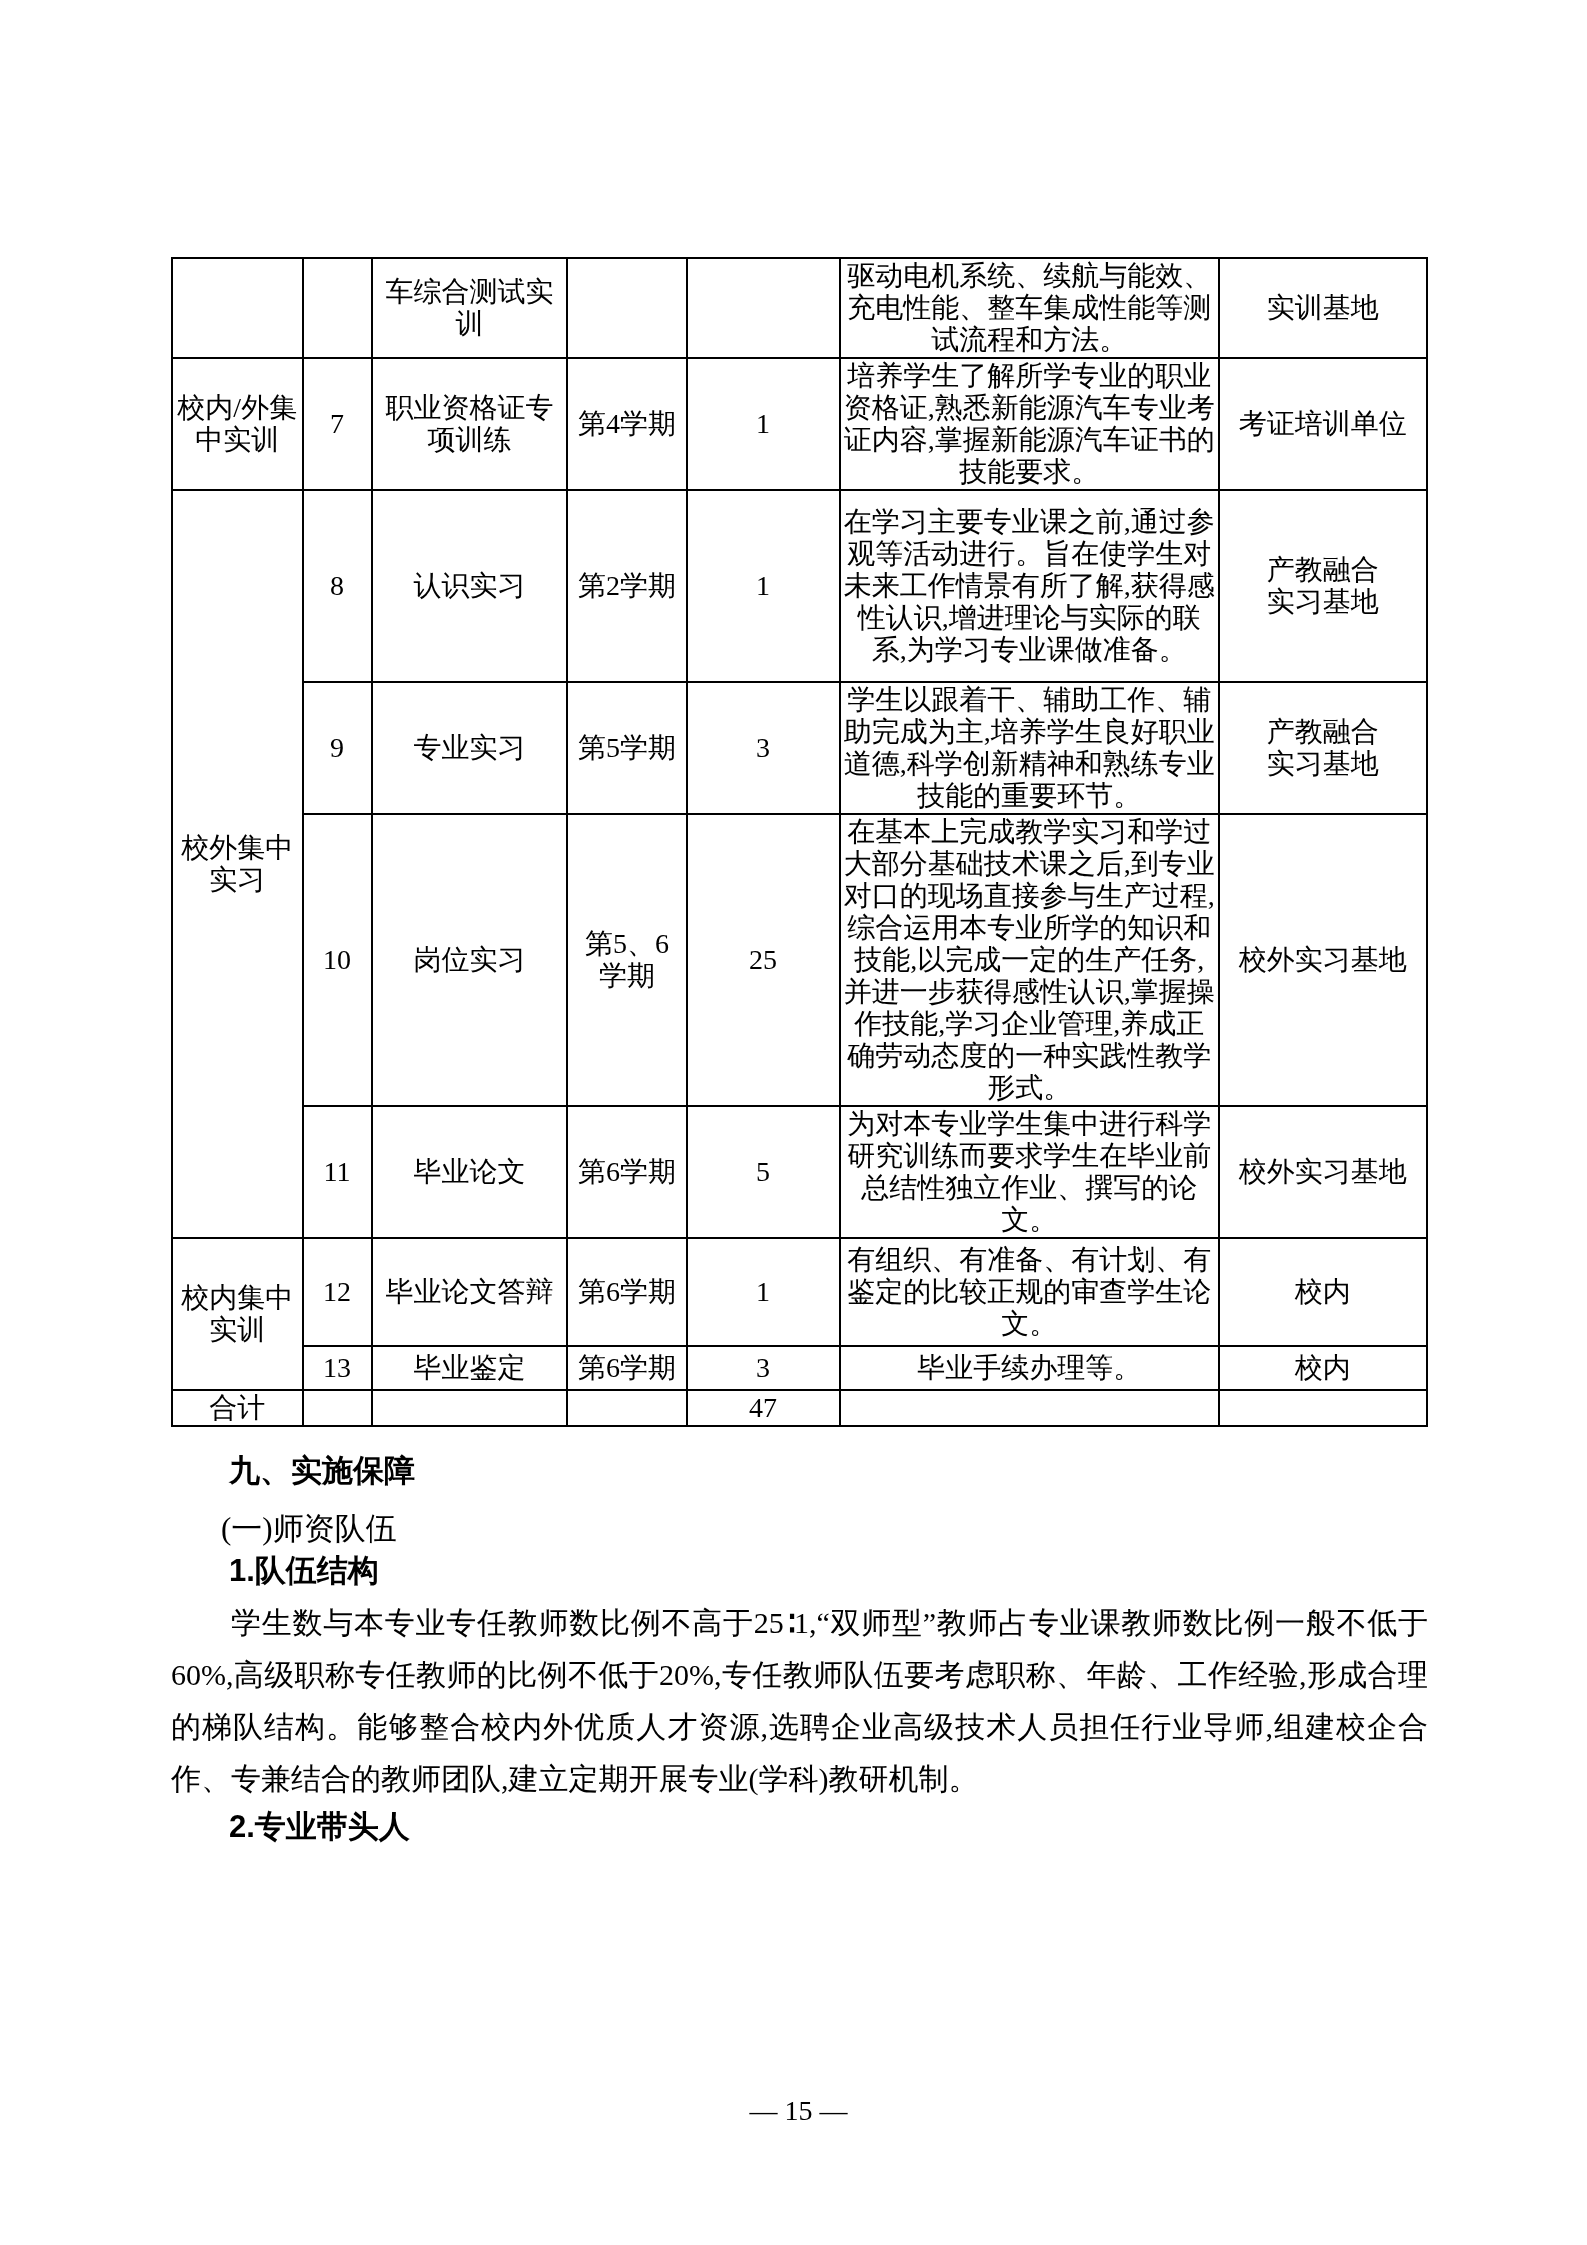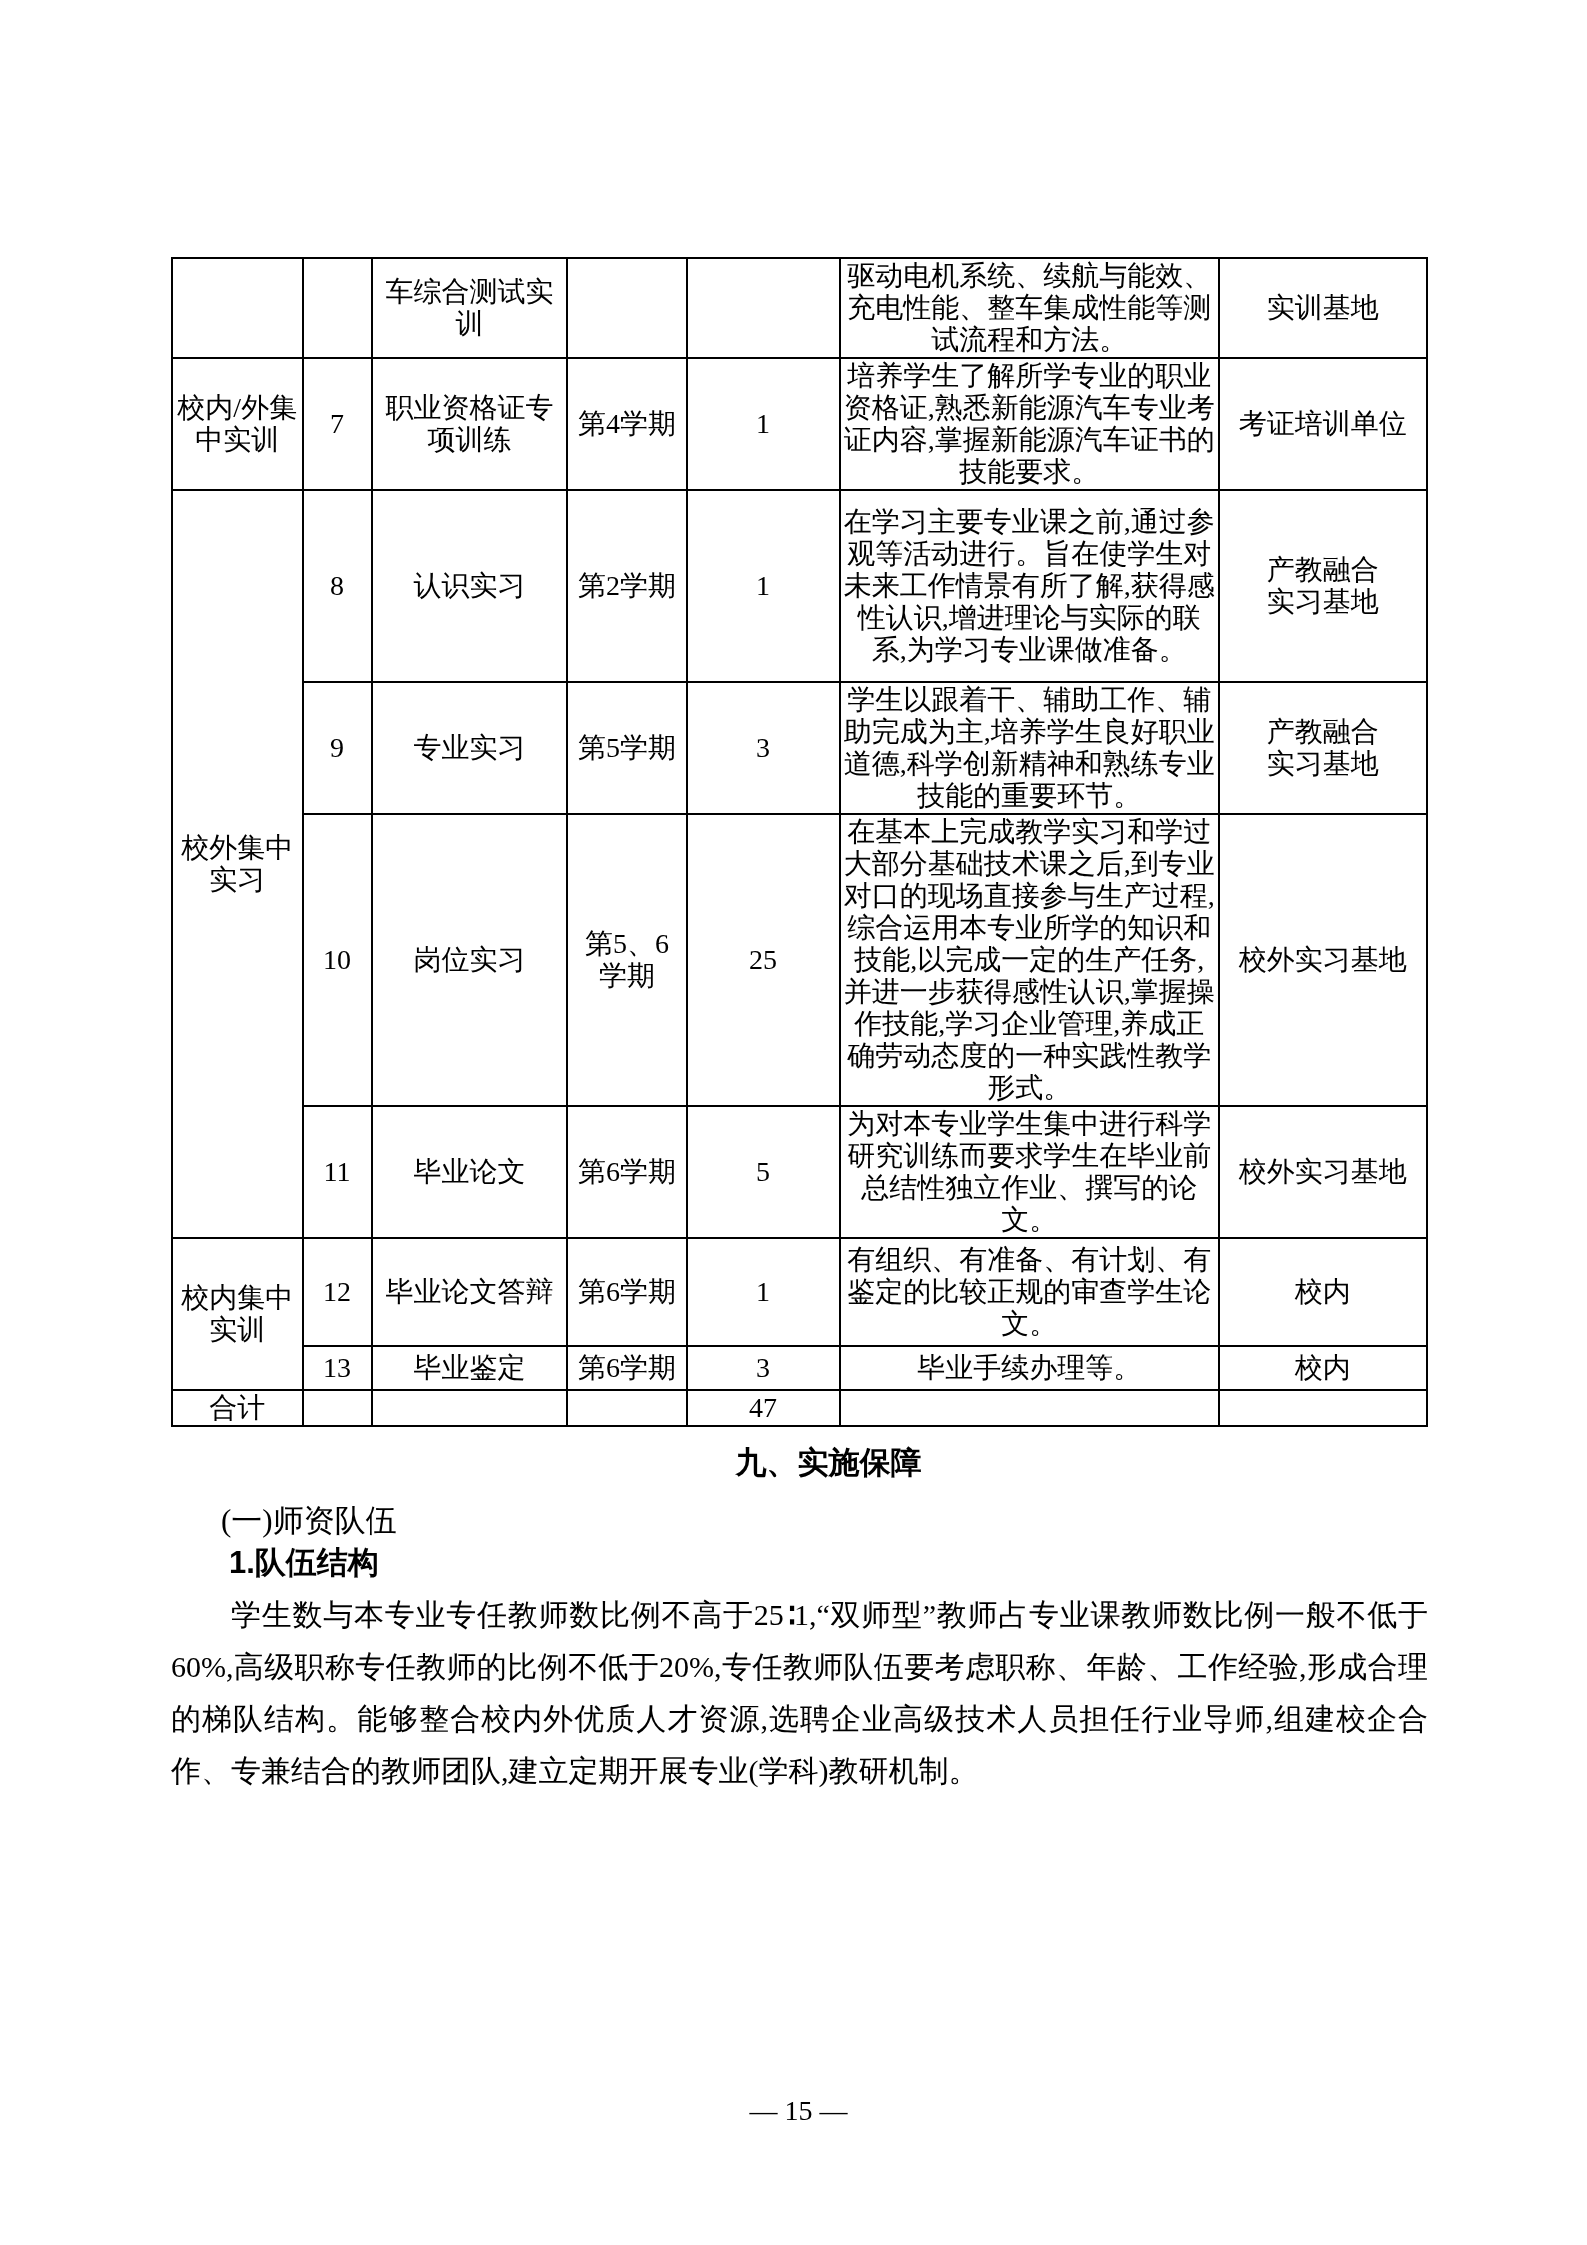--- a/index.html
+++ b/index.html
@@ -44,23 +44,22 @@
   tr.r9  { height:128px; }
   tr.r10 { height:292px; }
   tr.r11 { height:132px; }
   tr.r12 { height:108px; }
   tr.r13 { height:44px; }
   tr.rt  { height:28px; }
   .h-main {
     font-family:"Liberation Sans","DejaVu Sans",sans-serif;
     font-weight:700;
     font-size:31px; line-height:40px;
-    margin-top:16px;
+    margin-top:24px;
     padding-left:58px;
-    text-align:center;
   }
   .h-sub {
     font-weight:400;
     font-size:31px; line-height:40px;
     margin-top:18px;
     padding-left:50px;
   }
   .h-minor {
     font-family:"Liberation Sans","DejaVu Sans",sans-serif;
     font-weight:700;
@@ -188,16 +187,17 @@
         <td></td>
         <td></td>
       </tr>
     </tbody>
   </table>
 
   <div class="h-main">九、实施保障</div>
   <div class="h-sub">(一)师资队伍</div>
   <div class="h-minor">1.队伍结构</div>
   <p class="para p2">学生数与本专业专任教师数比例不高于25∶1,“双师型”教师占专业课教师数比例一般不低于60%,高级职称专任教师的比例不低于20%,专任教师队伍要考虑职称、年龄、工作经验,形成合理的梯队结构。能够整合校内外优质人才资源,选聘企业高级技术人员担任行业导师,组建校企合作、专兼结合的教师团队,建立定期开展专业(学科)教研机制。</p>
+  <div class="h-minor">2.专业带头人</div>
 
 </div>
 
 <div class="pagenum">— 15 —</div>
 
 </body></html>

